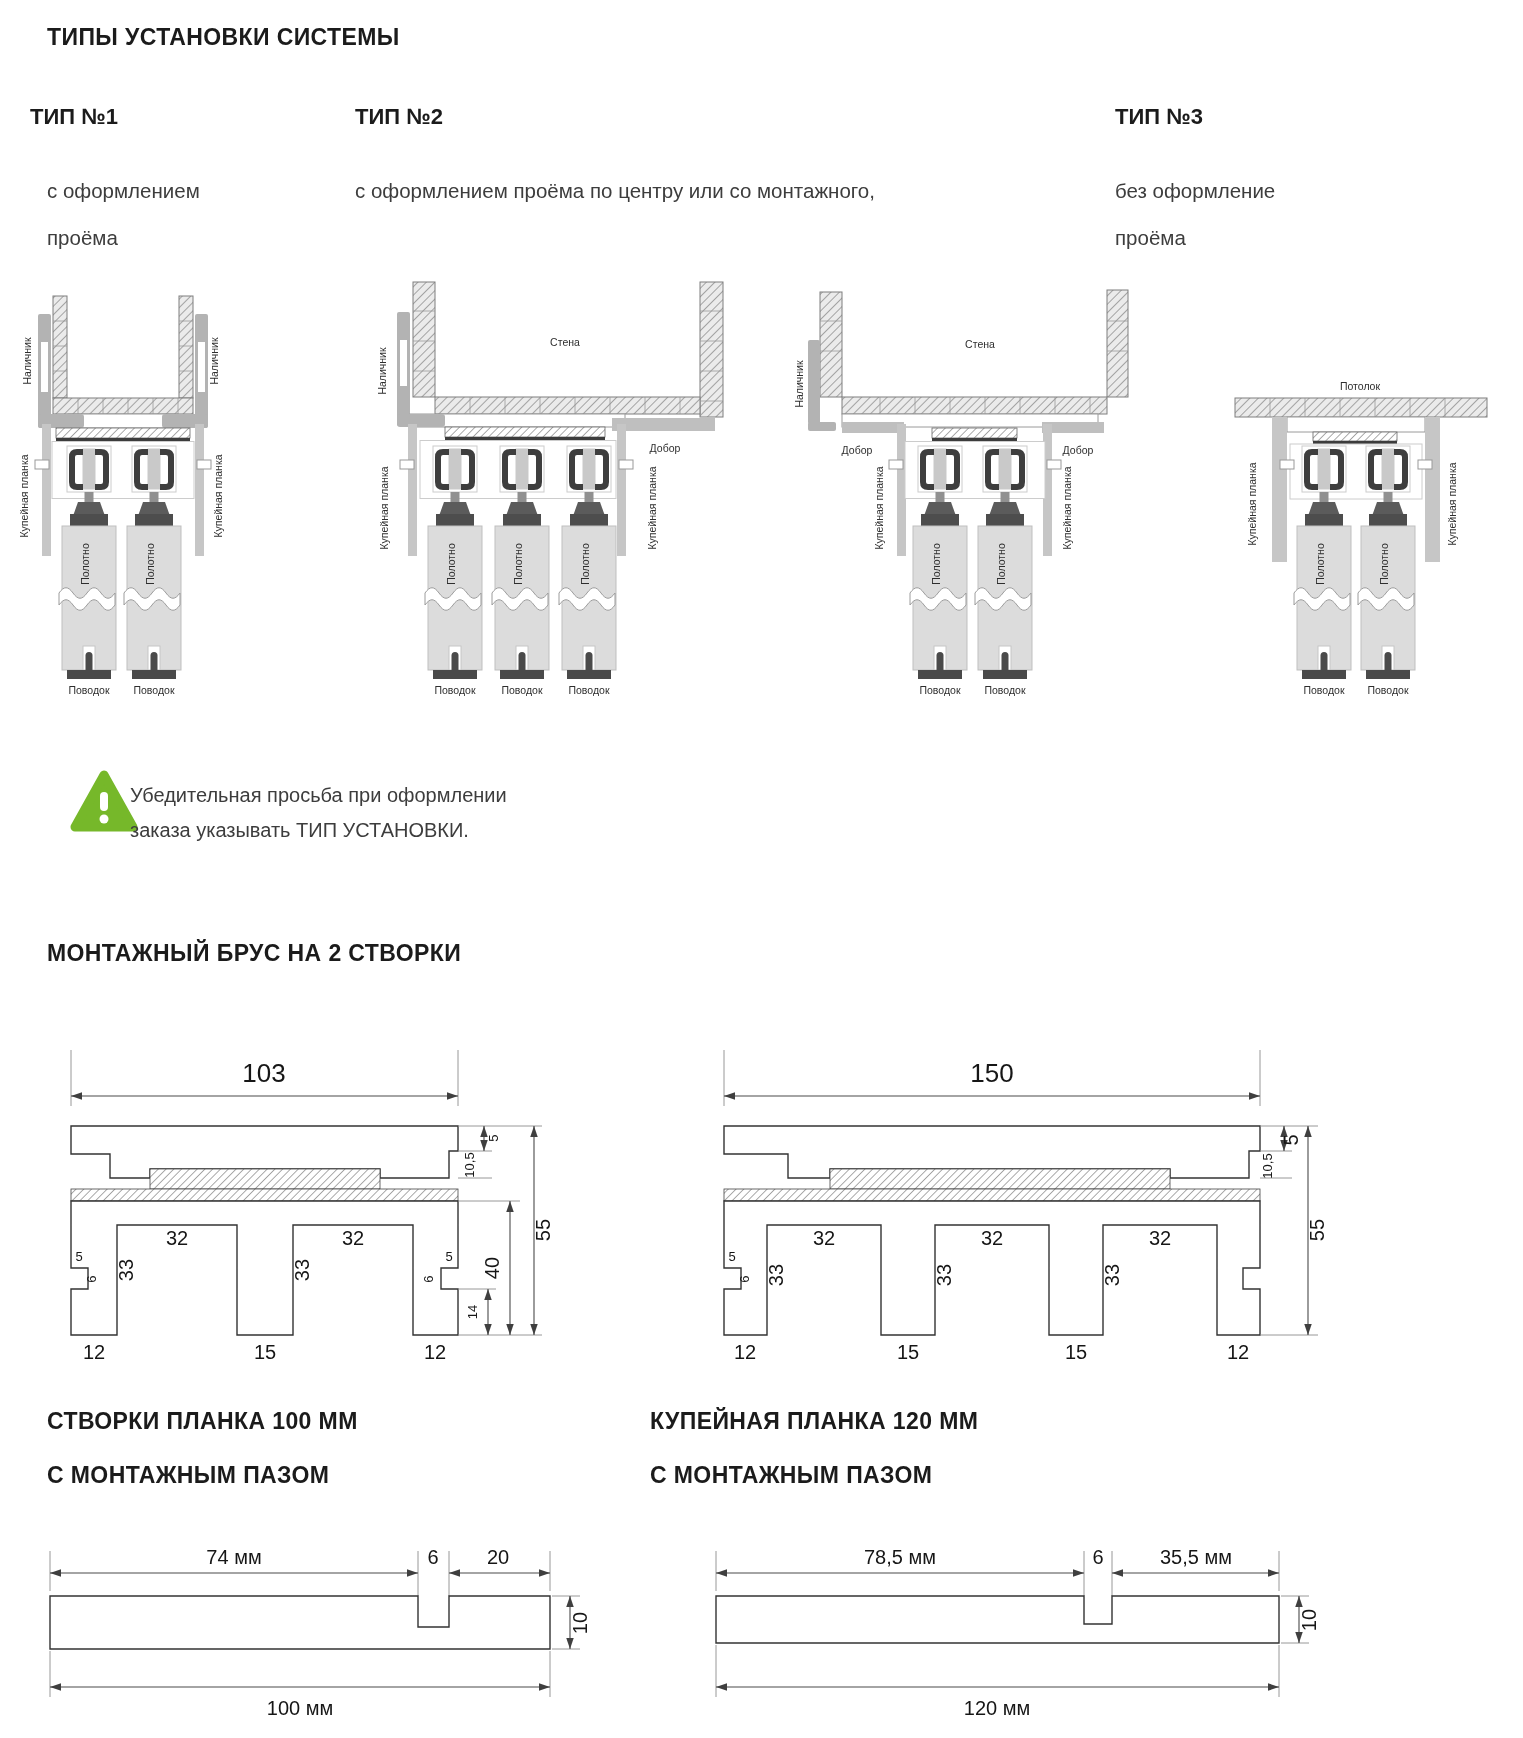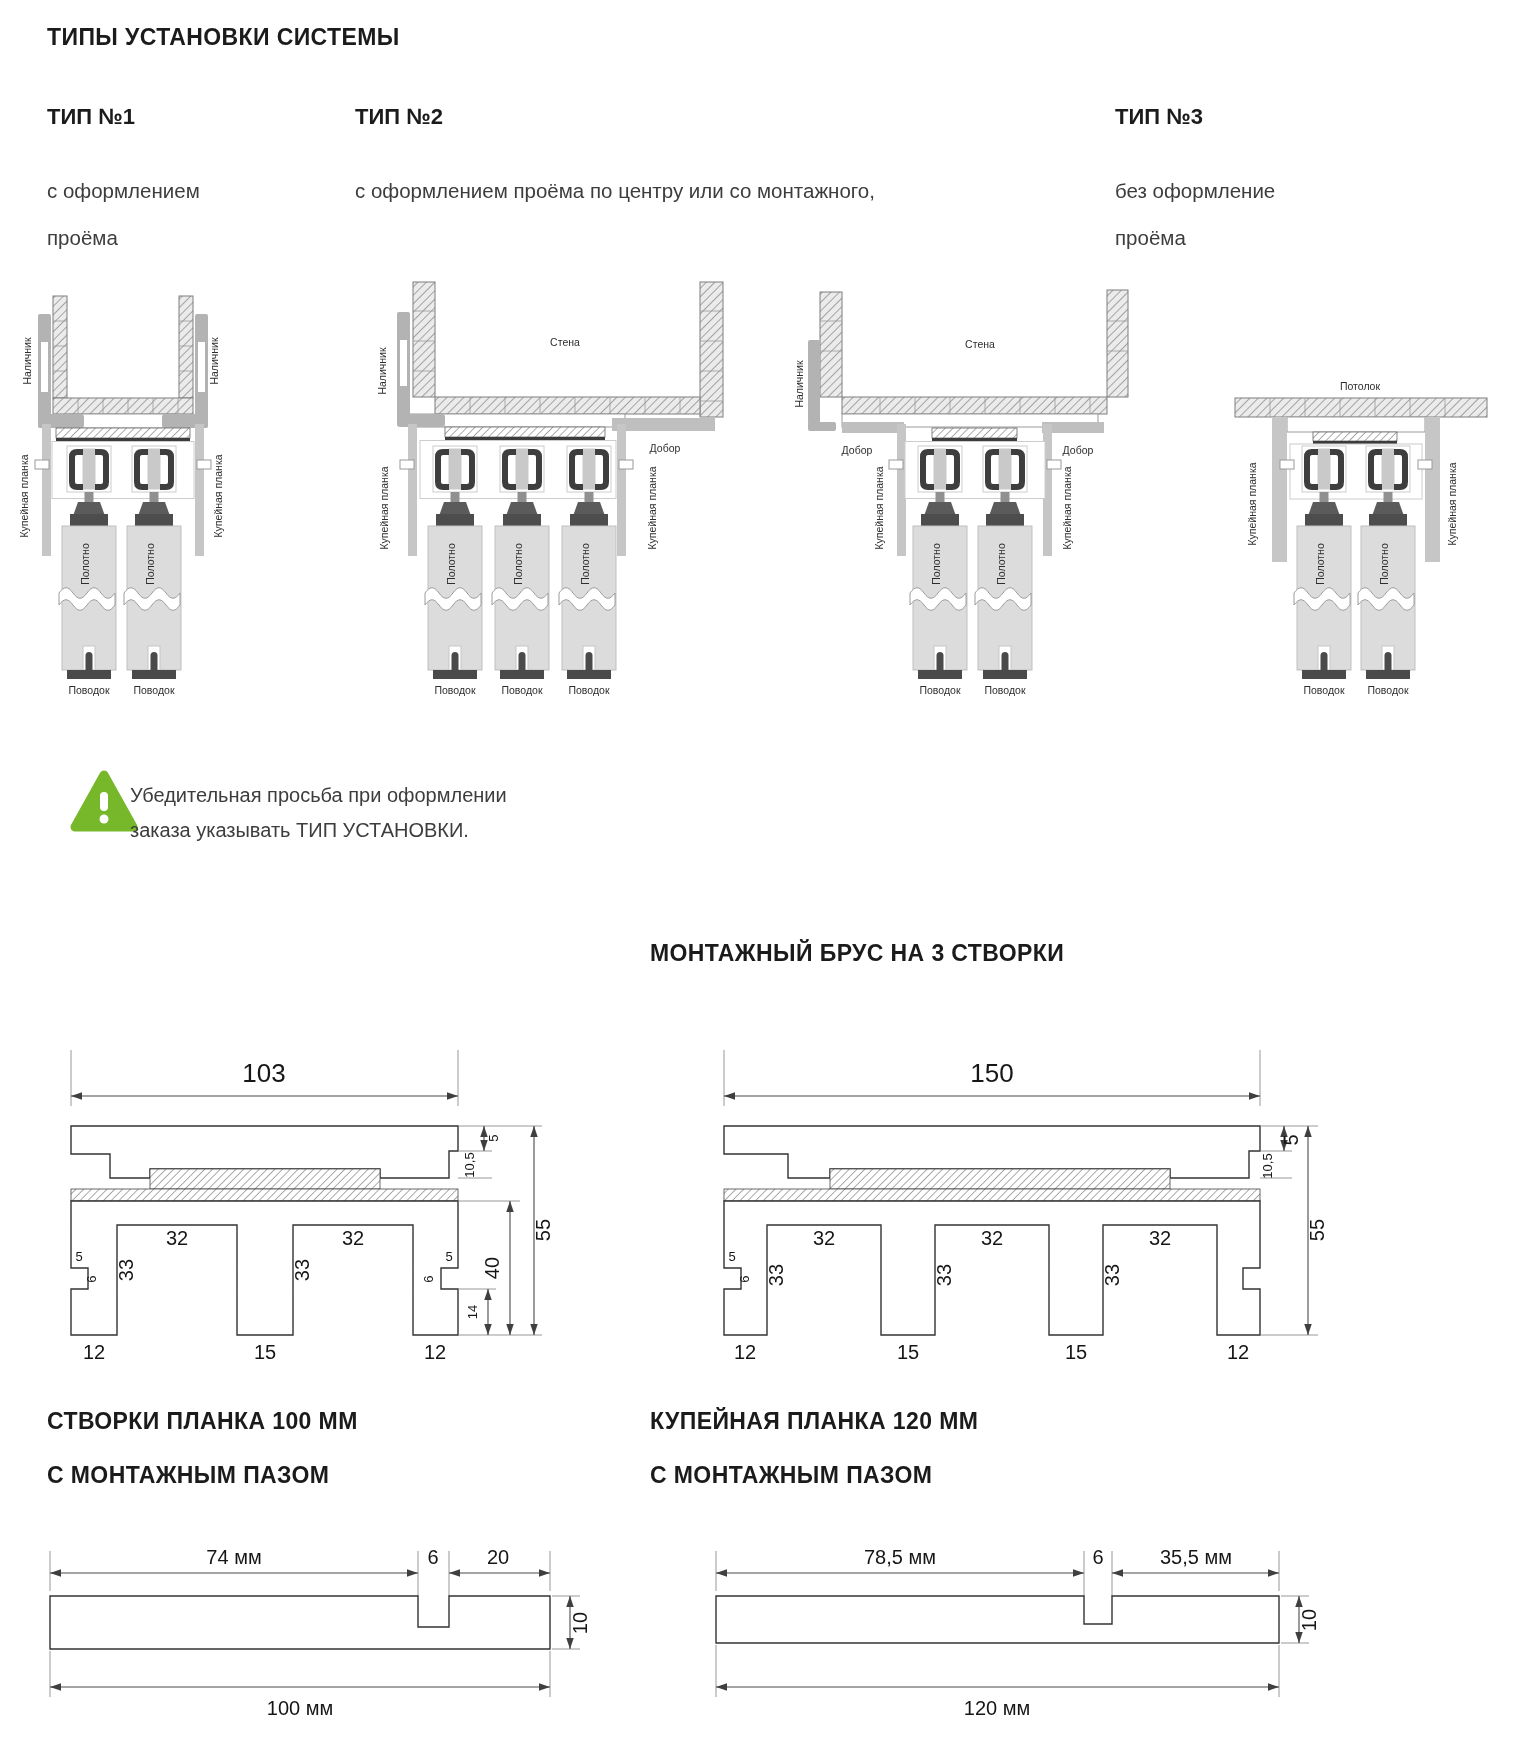--- a/index.html
+++ b/index.html
@@ -54,21 +54,21 @@
         <path d="M-3,67 c5,-7 9,-7 14,0 s9,7 14,0 s9,-7 14,0 s9,7 14,0 v12 c-5,7 -9,7 -14,0 s-9,-7 -14,0 s-9,7 -14,0 s-9,-7 -14,0 Z" fill="#fff" stroke="#9c9c9c" stroke-width="1"></path>
         <rect x="21" y="120" width="12" height="24" fill="#fff" stroke="#c6c6c6"></rect>
         <rect x="23.5" y="126" width="7" height="25" rx="3.5" fill="#4a4a4a"></rect>
         <rect x="5" y="144" width="44" height="9" fill="#4a4a4a"></rect>
       </g>
     </defs>
   </svg>
 
   <div class="abs h1" style="left:47px;top:24px">ТИПЫ УСТАНОВКИ СИСТЕМЫ</div>
 
-  <div class="abs type-name" style="left:47px;top:104px">ТИП №1</div>
+  <div class="abs type-name" style="left:30px;top:104px">ТИП №1</div>
   <div class="abs desc" style="left:47px;top:146px">с оформлением</div>
   <div class="abs desc" style="left:47px;top:193px">проёма</div>
 
   <div class="abs type-name" style="left:355px;top:104px">ТИП №2</div>
   <div class="abs desc" style="left:355px;top:146px">с оформлением проёма по центру или со монтажного,</div>
 
   <div class="abs type-name" style="left:1115px;top:104px">ТИП №3</div>
   <div class="abs desc" style="left:1115px;top:146px">без оформление</div>
   <div class="abs desc" style="left:1115px;top:193px">проёма</div>
 
@@ -209,21 +209,21 @@
   </svg>
 
   <svg class="abs" style="left:70px;top:770px" width="70" height="68">
     <path d="M34,5 L63,57 L5,57 Z" fill="#76b82a" stroke="#76b82a" stroke-width="9" stroke-linejoin="round"></path>
     <rect x="30" y="22" width="8" height="19" rx="4" fill="#fff"></rect>
     <circle cx="34" cy="49" r="4.5" fill="#fff"></circle>
   </svg>
   <div class="abs warn-text" style="left:130px;top:813px">заказа указывать ТИП УСТАНОВКИ.</div>
   <div class="abs warn-text" style="left:130px;top:778px">Убедительная просьба при оформлении</div>
 
-  <div class="abs sec-h" style="left:650px;top:940px">МОНТАЖНЫЙ БРУС НА 3 СТВОРКИ</div>
+  <div class="abs sec-h" style="left:47px;top:940px">МОНТАЖНЫЙ БРУС НА 2 СТВОРКИ</div>
 
   <svg class="abs" style="left:40px;top:1030px" width="520" height="340">
     <line class="ext" x1="31" y1="20" x2="31" y2="76"></line>
     <line class="ext" x1="418" y1="20" x2="418" y2="76"></line>
     <line class="dline" x1="31" y1="66" x2="418" y2="66" marker-start="url(#arrow)" marker-end="url(#arrow)"></line>
     <text class="dimL" x="224" y="52" text-anchor="middle">103</text>
 
     <path class="outline" d="M31,96 H418 V121 H409 V148 H340 V139 H110 V148 H70 V124 H31 Z"></path>
     <rect x="110" y="139" width="230" height="20" fill="url(#hatchS)" stroke="#444" stroke-width="0.8"></rect>
     <rect x="31" y="159" width="387" height="12" fill="url(#hatchS)" stroke="#444" stroke-width="0.8"></rect>

